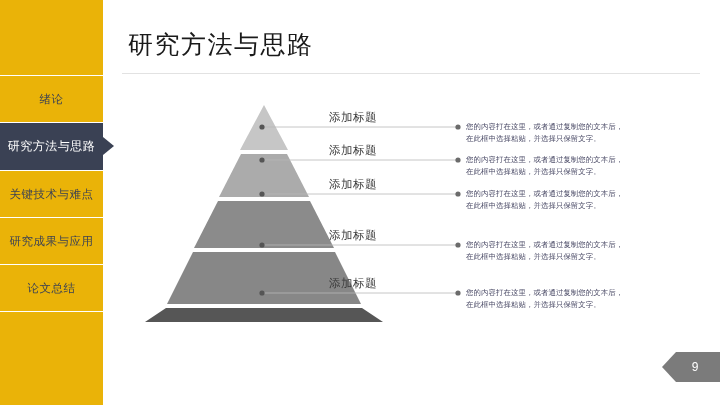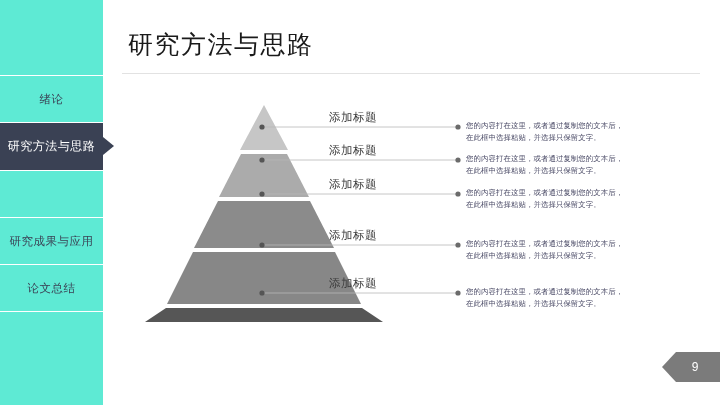--- a/index.html
+++ b/index.html
@@ -18,21 +18,21 @@
     overflow: hidden;
   }
 
   
   #sidebar {
     position: absolute;
     left: 0;
     top: 0;
     width: 103px;
     height: 405px;
-    background: #5eead4;
+    background: #eab308;
     z-index: 5;
   }
   .side-divider {
     position: absolute;
     left: 0;
     width: 103px;
     height: 1px;
     background: #ffffff;
   }
   .nav-item {
@@ -103,21 +103,20 @@
 
   
   .body-block {
     position: absolute;
     left: 466px;
     width: 208px;
     font-size: 7.4px;
     line-height: 11.5px;
     color: #4a4a66;
     letter-spacing: 0.1px;
-    font-family: Liberation Mono, monospace;
   }
   .body-block div {
     white-space: nowrap;
   }
 
   
   #page-badge {
     position: absolute;
     right: 0;
     top: 352px;
@@ -142,20 +141,21 @@
     <div class="side-divider" style="top:75px;"></div>
     <div class="side-divider" style="top:122px;"></div>
     <div class="side-divider" style="top:170px;"></div>
     <div class="side-divider" style="top:217px;"></div>
     <div class="side-divider" style="top:264px;"></div>
     <div class="side-divider" style="top:311px;"></div>
 
     <div class="nav-item" style="top:76px;">绪论</div>
     <div class="nav-item active" style="top:123px;">研究方法与思路</div>
     <div class="nav-arrow" style="top:137px;"></div>
+    <div class="nav-item" style="top:171px;">关键技术与难点</div>
     <div class="nav-item" style="top:218px;">研究成果与应用</div>
     <div class="nav-item" style="top:265px;">论文总结</div>
   </div>
 
   <div id="page-title">研究方法与思路</div>
   <div id="title-rule"></div>
 
   <svg id="pyramid" viewBox="0 0 720 405">
 
     <polygon points="264,105 240,150 288,150" fill="#c6c6c6"></polygon>

